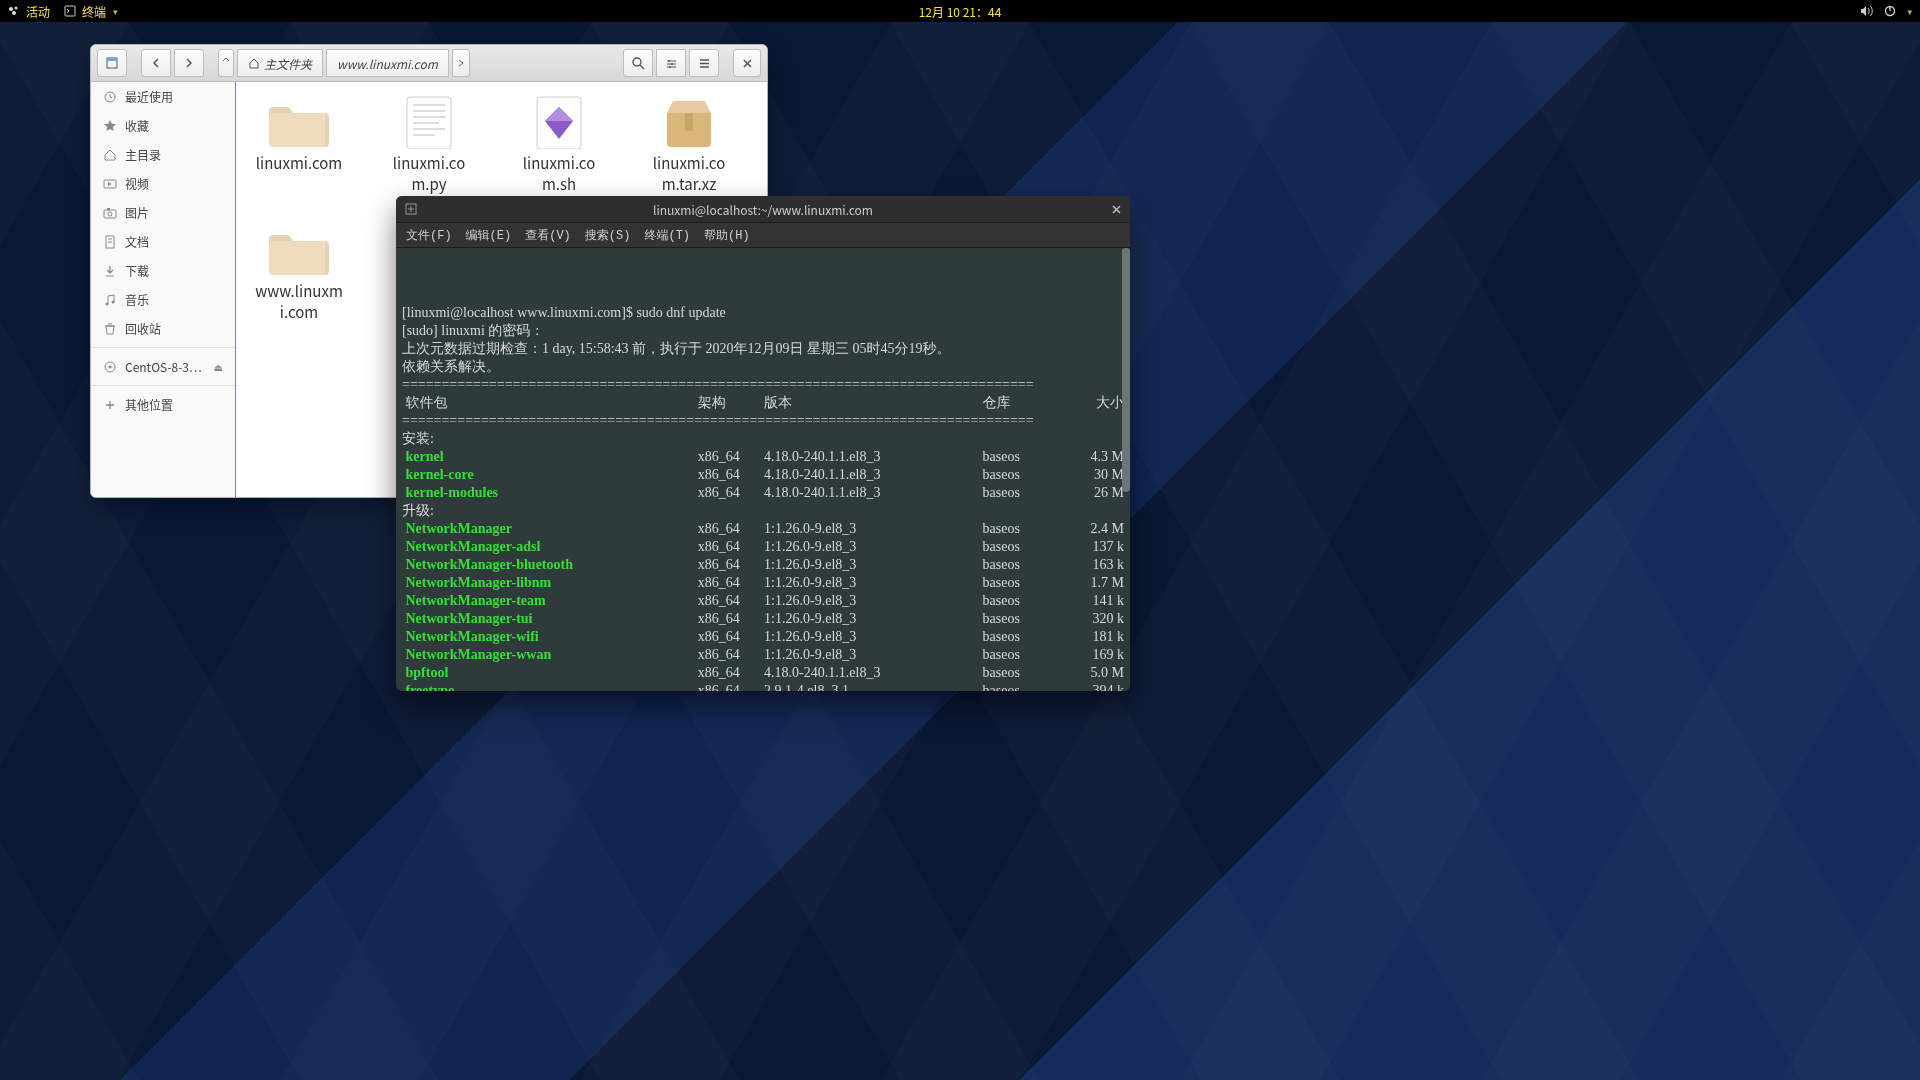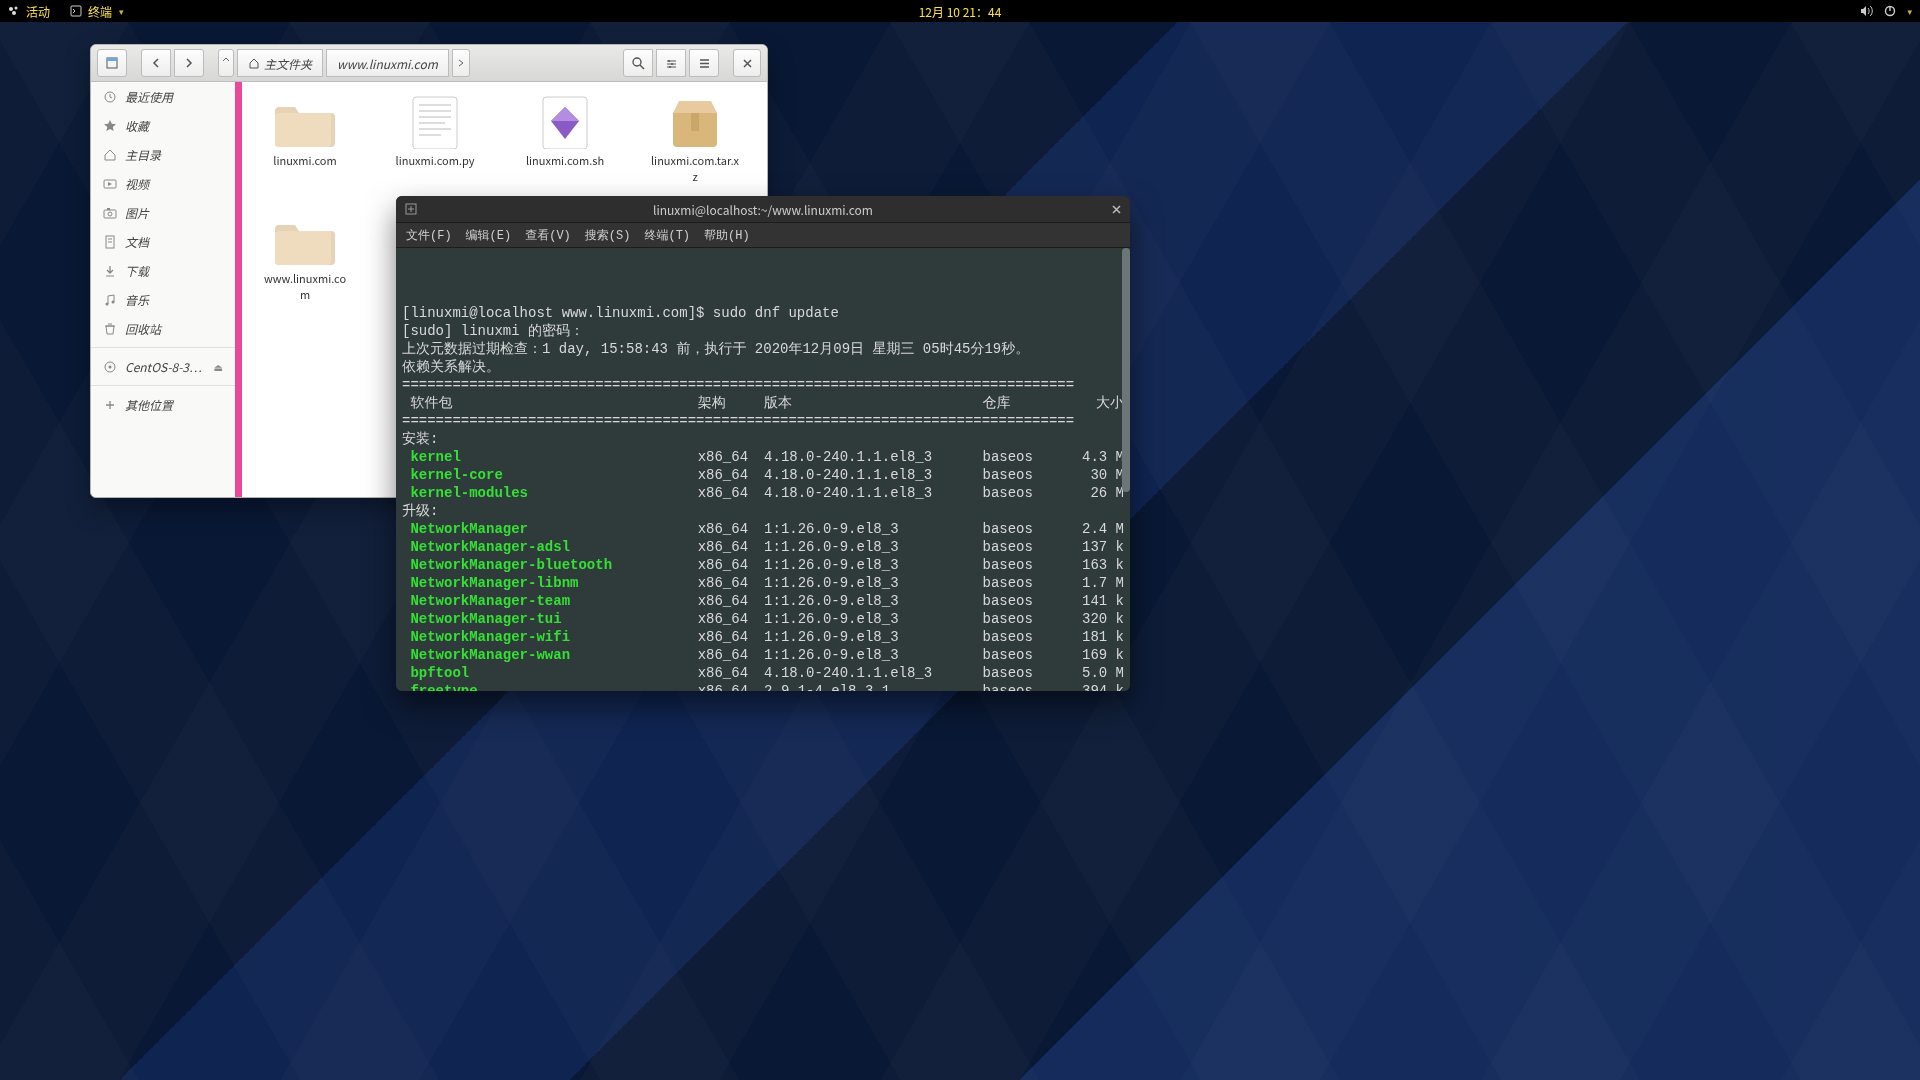--- a/index.html
+++ b/index.html
@@ -20,38 +20,38 @@
   .chev{font-size:9px;opacity:.8;margin-left:1px;}
   
   .files-win{position:absolute;top:44px;left:90px;width:676px;height:452px;background:#f5f5f4;border:1px solid #b3b3b3;border-radius:6px;box-shadow:0 10px 25px rgba(0,0,0,.35);overflow:hidden;z-index:10;}
   .files-header{height:36px;background:linear-gradient(#e9e9e7,#d7d7d5);border-bottom:1px solid #bdbdbd;display:flex;align-items:center;gap:4px;padding:0 6px;font-style:italic;}
   .hbtn{height:26px;border:1px solid #bcbcbc;background:linear-gradient(#fdfdfd,#ededed);border-radius:3px;display:flex;align-items:center;justify-content:center;font-size:12px;color:#444;}
   .hbtn+.hbtn{margin-left:-1px;}
   .segstart{border-top-right-radius:0;border-bottom-right-radius:0;}
   .segend{border-top-left-radius:0;border-bottom-left-radius:0;}
   .seg{border-radius:0;}
   .files-body{display:flex;height:calc(100% - 36px);}
-  .sidebar{width:144px;background:#f9f9f8;border-right:7px solid #ec4899;font-size:12px;color:#444;overflow-y:auto;font-style:italic;}
+  .sidebar{width:144px;background:#f9f9f8;border-right:1px solid #ec4899;font-size:12px;color:#444;overflow-y:auto;}
   .sb-item{display:flex;align-items:center;gap:8px;padding:6px 12px;cursor:pointer;}
   .sb-i{width:14px;height:14px;display:flex;align-items:center;justify-content:center;color:#777;}
   .sb-eject{margin-left:auto;color:#888;font-size:10px;}
   .sb-sep{height:1px;background:#e0e0de;margin:4px 0;}
   .content{flex:1;background:#fff;position:relative;padding:12px 18px;display:flex;flex-wrap:wrap;gap:28px 40px;align-content:flex-start;}
   .fitem{width:90px;display:flex;flex-direction:column;align-items:center;gap:4px;}
-  .fitem .lbl{font-size:11px;color:#333;text-align:center;word-break:break-all;}
+  .fitem .lbl{font-size:15px;color:#333;text-align:center;word-break:break-all;}
   .ico{width:60px;height:54px;display:flex;align-items:center;justify-content:center;}
   
   
   .term-win{position:absolute;top:196px;left:396px;width:734px;height:495px;background:#2a2a2a;border-radius:6px;box-shadow:0 14px 30px rgba(0,0,0,.5);z-index:20;overflow:hidden;display:flex;flex-direction:column;}
   .term-title{height:26px;background:#2e2e2e;color:#ccc;font-size:12px;display:flex;align-items:center;justify-content:center;position:relative;border-bottom:1px solid #1c1c1c;}
   .term-title .tt-left{position:absolute;left:8px;display:flex;align-items:center;}
   .term-title .tt-right{position:absolute;right:6px;color:#aaa;cursor:pointer;width:16px;height:16px;display:flex;align-items:center;justify-content:center;}
   .term-menu{height:24px;background:#333;color:#d0d0d0;font-size:12px;display:flex;align-items:center;gap:14px;padding:0 10px;border-bottom:1px solid #1c1c1c;}
   .term-menu span{cursor:pointer;font-family:Liberation Mono, monospace;}
-  .term-body{flex:1;background:#2f3a3a;color:#d8d8d8;font-family:Liberation Mono, monospace;font-size:14px;line-height:18px;padding:2px 6px 4px 6px;white-space:pre;overflow:hidden;position:relative;}
+  .term-body{flex:1;background:#2f3a3a;color:#d8d8d8;font-family:Liberation Serif, serif;font-size:14px;line-height:18px;padding:2px 6px 4px 6px;white-space:pre;overflow:hidden;position:relative;}
   .term-scroll{position:absolute;top:0;right:0;width:8px;height:55%;background:#6b7676;border-radius:4px;}
   .g{color:#35e035;font-weight:bold;}
   .row{display:flex;}
   .c-pkg{width:265px;overflow:hidden;}
   .c-arch{width:70px;margin-left:44px;}
   .c-ver{width:230px;}
   .c-repo{width:99px;}
   .c-size{width:50px;text-align:right;}
 </style>
 </head>
@@ -63,21 +63,21 @@
   <div class="pgrp">
     <span style="display:inline-flex">
       <svg width="12" height="12" viewBox="0 0 12 12">
           <circle cx="3" cy="4" r="2" fill="#ddd"></circle>
           <circle cx="8" cy="3" r="1.5" fill="#ddd"></circle>
           <circle cx="6" cy="8" r="2" fill="#ddd"></circle>
         </svg>
     </span>
     <span>活动</span>
   </div>
-  <div class="pgrp" style="margin-left:20px;">
+  <div class="pgrp" style="margin-left:14px;">
     <span style="display:inline-flex">
       <svg width="12" height="12" viewBox="0 0 12 12">
           <rect x="1" y="1" width="10" height="10" rx="1" fill="none" stroke="#ccc" stroke-width="1"></rect>
           <path d="M3 4l2 2-2 2" stroke="#ccc" stroke-width="1" fill="none"></path>
         </svg>
     </span>
     <span>终端</span>
     <span class="chev">▾</span>
   </div>
   <div class="center">

